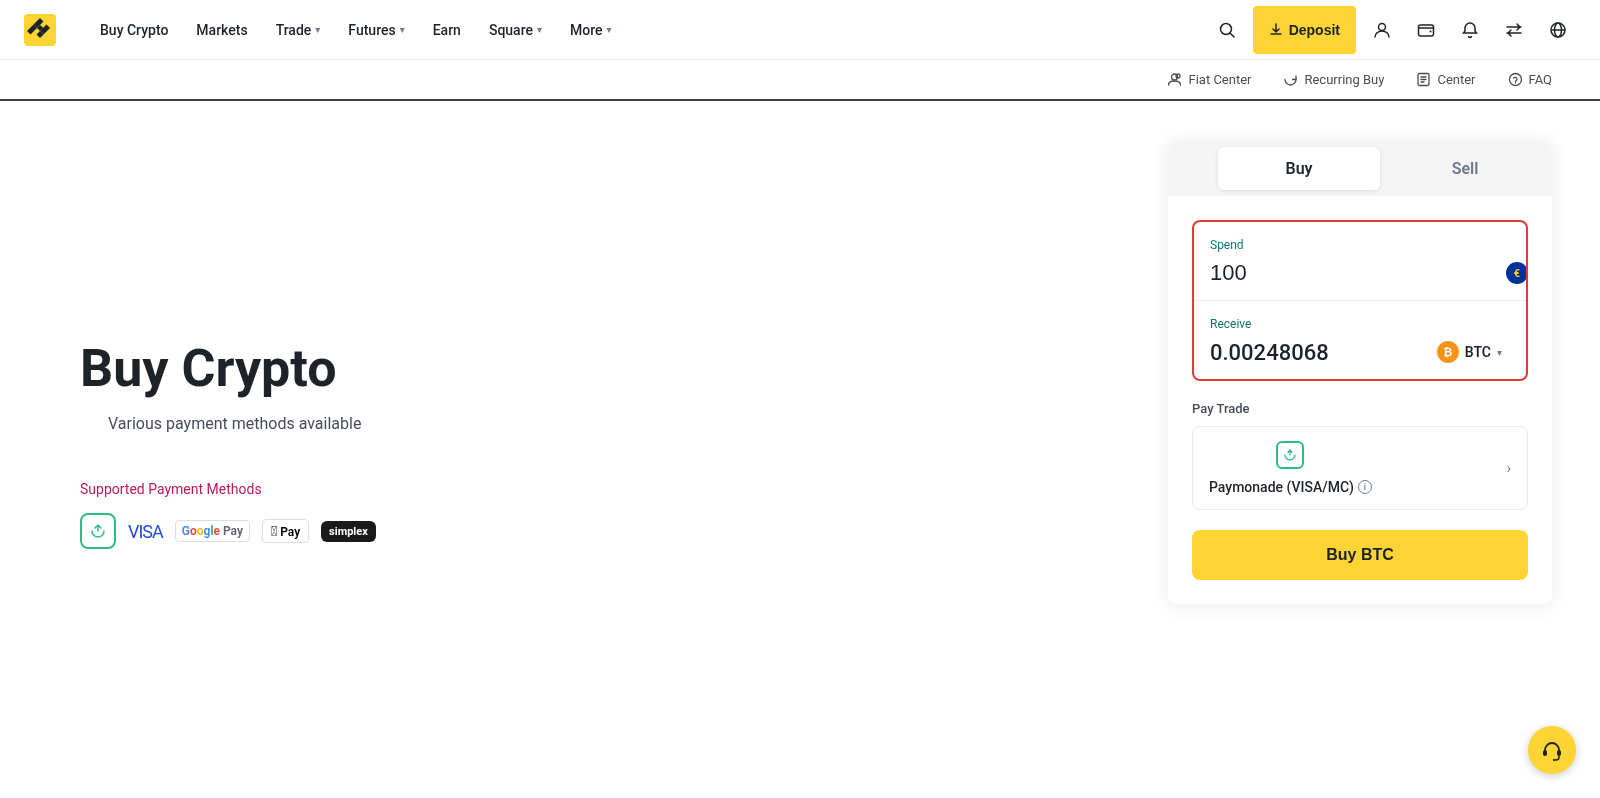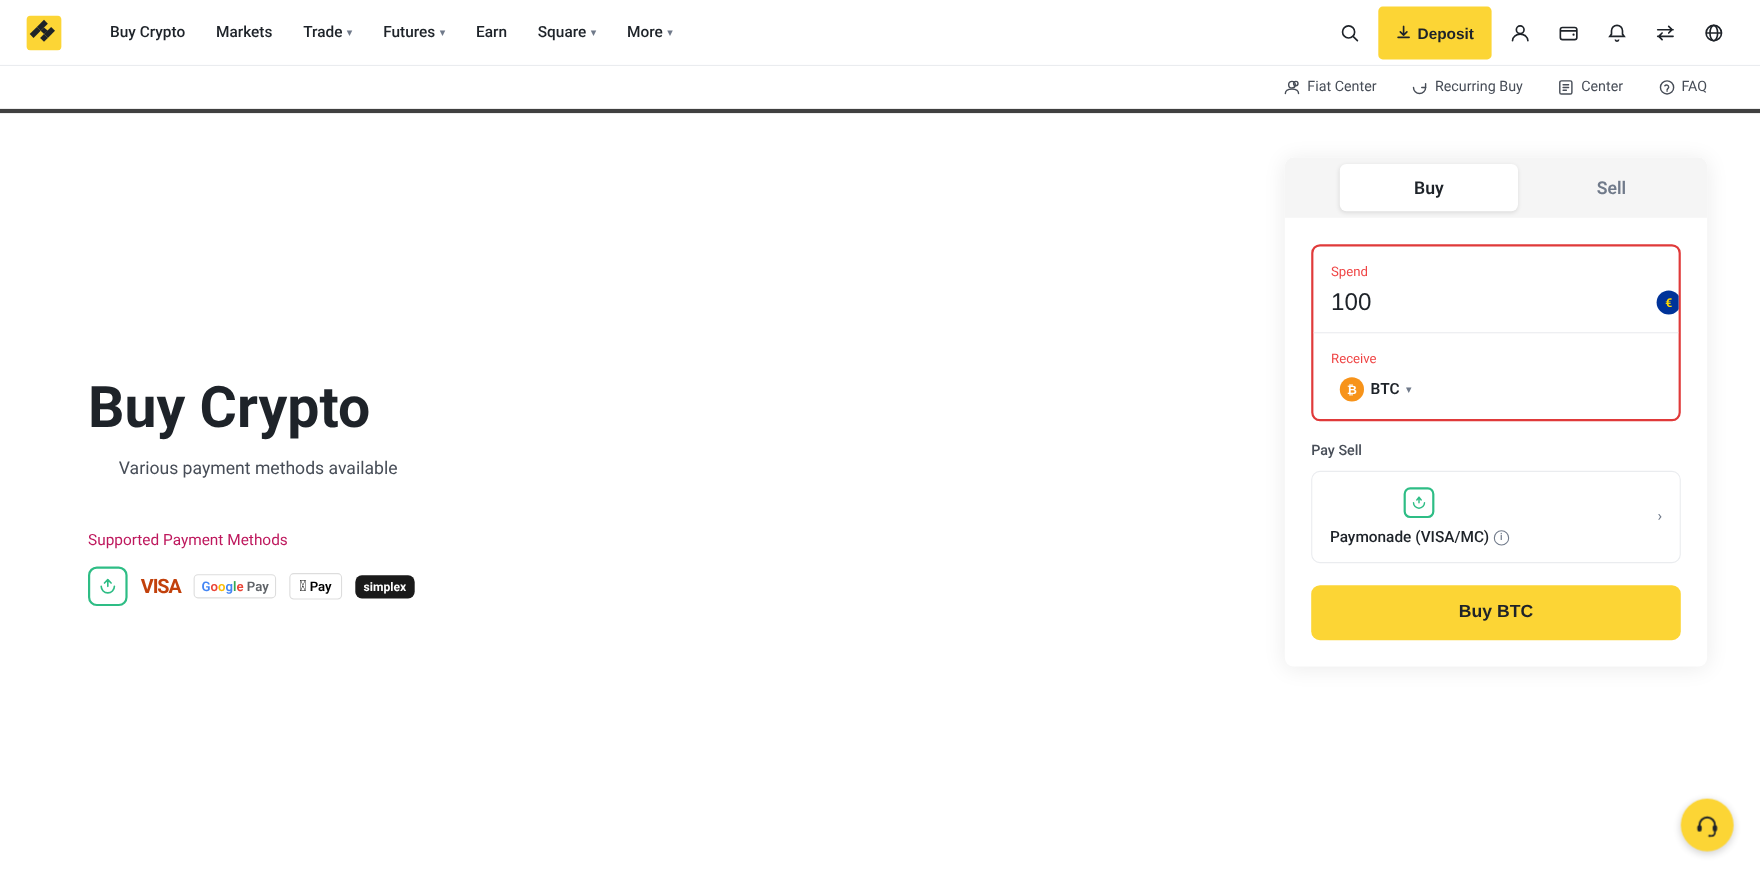--- a/index.html
+++ b/index.html
@@ -74,21 +74,21 @@
       color: #1e2329;
     }
 
     
     .secondary-nav {
       display: flex;
       justify-content: flex-end;
       align-items: center;
       padding: 12px 48px;
       gap: 32px;
-      border-bottom: 4px solid #404040;
+      border-bottom: 2px solid #404040;
       background: #fff;
     }
     .secondary-nav-item {
       display: flex;
       align-items: center;
       gap: 6px;
       font-size: 13px;
       color: #474d57;
       cursor: pointer;
     }
@@ -142,22 +142,22 @@
       border: 2px solid #2ebd85;
       border-radius: 8px;
       display: flex;
       align-items: center;
       justify-content: center;
       color: #2ebd85;
       font-size: 16px;
     }
     .visa-badge {
       font-size: 18px;
-      font-weight: 700;
-      color: #c2410c;
+      font-weight: 400;
+      color: #1d4ed8;
       letter-spacing: -1px;
     }
     .gpay-badge {
       border: 1px solid #ddd;
       border-radius: 4px;
       padding: 3px 6px;
       font-size: 12px;
       font-weight: 600;
       color: #5f6368;
       background: #fff;
@@ -243,21 +243,21 @@
     .exchange-field {
       padding: 16px 16px 12px;
       border-bottom: 1px solid #eaecef;
       position: relative;
     }
     .exchange-field:last-child {
       border-bottom: none;
     }
     .field-label {
       font-size: 12px;
-      color: #ef4444;
+      color: #0f766e;
       margin-bottom: 6px;
     }
     .field-row {
       display: flex;
       align-items: center;
       justify-content: space-between;
     }
     .field-input {
       font-size: 22px;
       font-weight: 500;
@@ -585,32 +585,33 @@
               <div class="currency-selector">
                 <div class="currency-circle-eur">€</div>
 
               </div>
             </div>
           </div>
 
           <div class="exchange-field">
             <div class="field-label">Receive</div>
             <div class="field-row">
+              <span class="field-input">0.00248068</span>
               <div class="currency-selector">
                 <div class="currency-circle-btc">₿</div>
                 <span class="currency-name">BTC</span>
                 <span class="chevron-down">▾</span>
               </div>
             </div>
           </div>
         </div>
 
         
         <div class="pay-with-section">
-          <div class="pay-with-label">Pay Sell</div>
+          <div class="pay-with-label">Pay Trade</div>
           <div class="pay-with-option">
             <div class="pay-with-left">
               <div class="pay-with-icon">
                 <svg width="14" height="14" viewBox="0 0 14 14" fill="none">
                   <path d="M2 7a5 5 0 0010 0M7 2v5M5 4.5l2-2.5 2 2.5" stroke="#2ebd85" stroke-width="1.3" stroke-linecap="round" stroke-linejoin="round"></path>
                 </svg>
               </div>
               <span class="pay-with-name">
                 <span>Paymonade (VISA/MC)</span>
                 <span class="info-icon">i</span>

